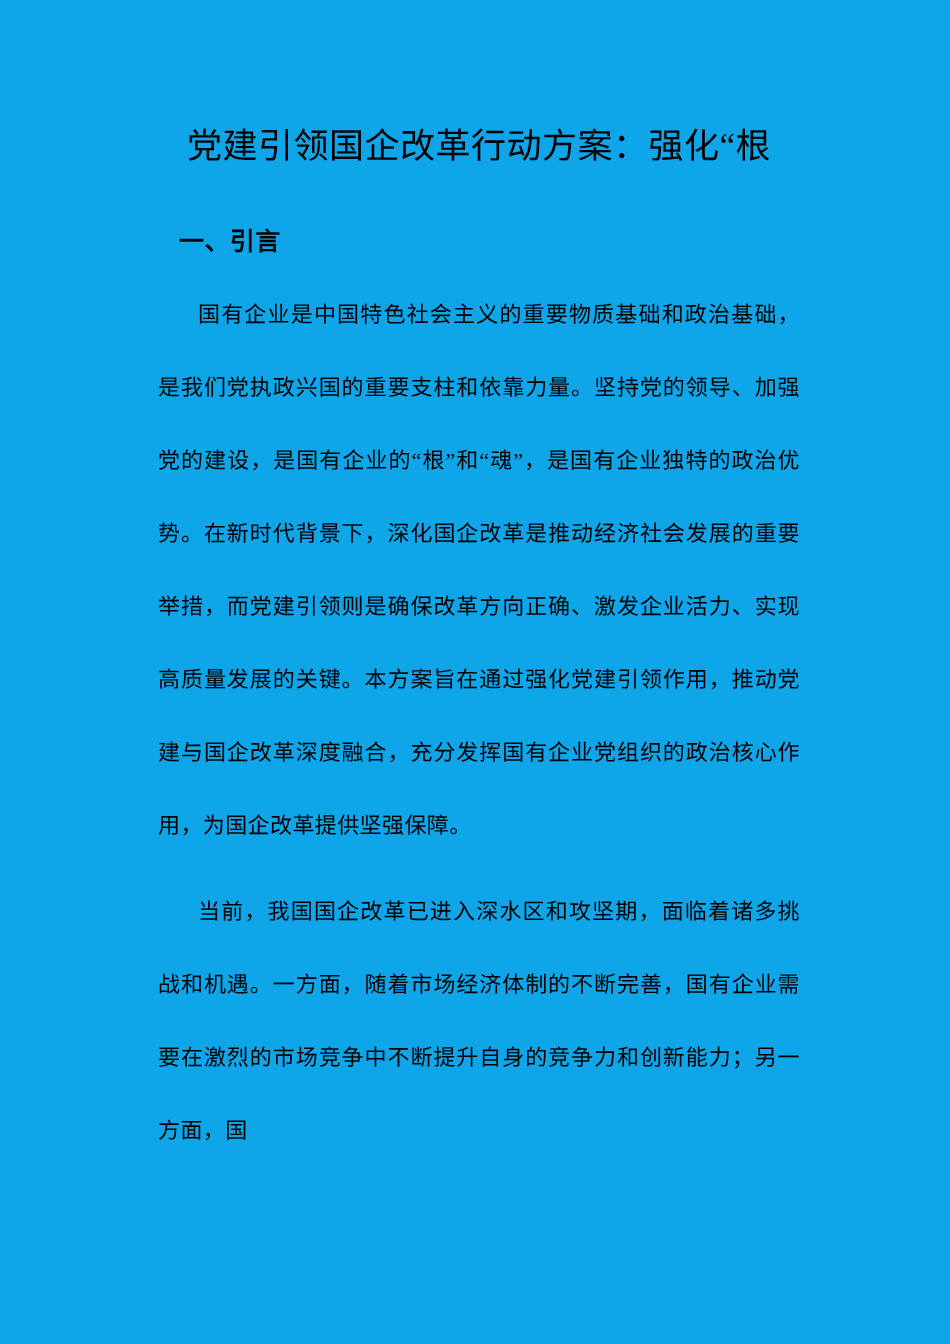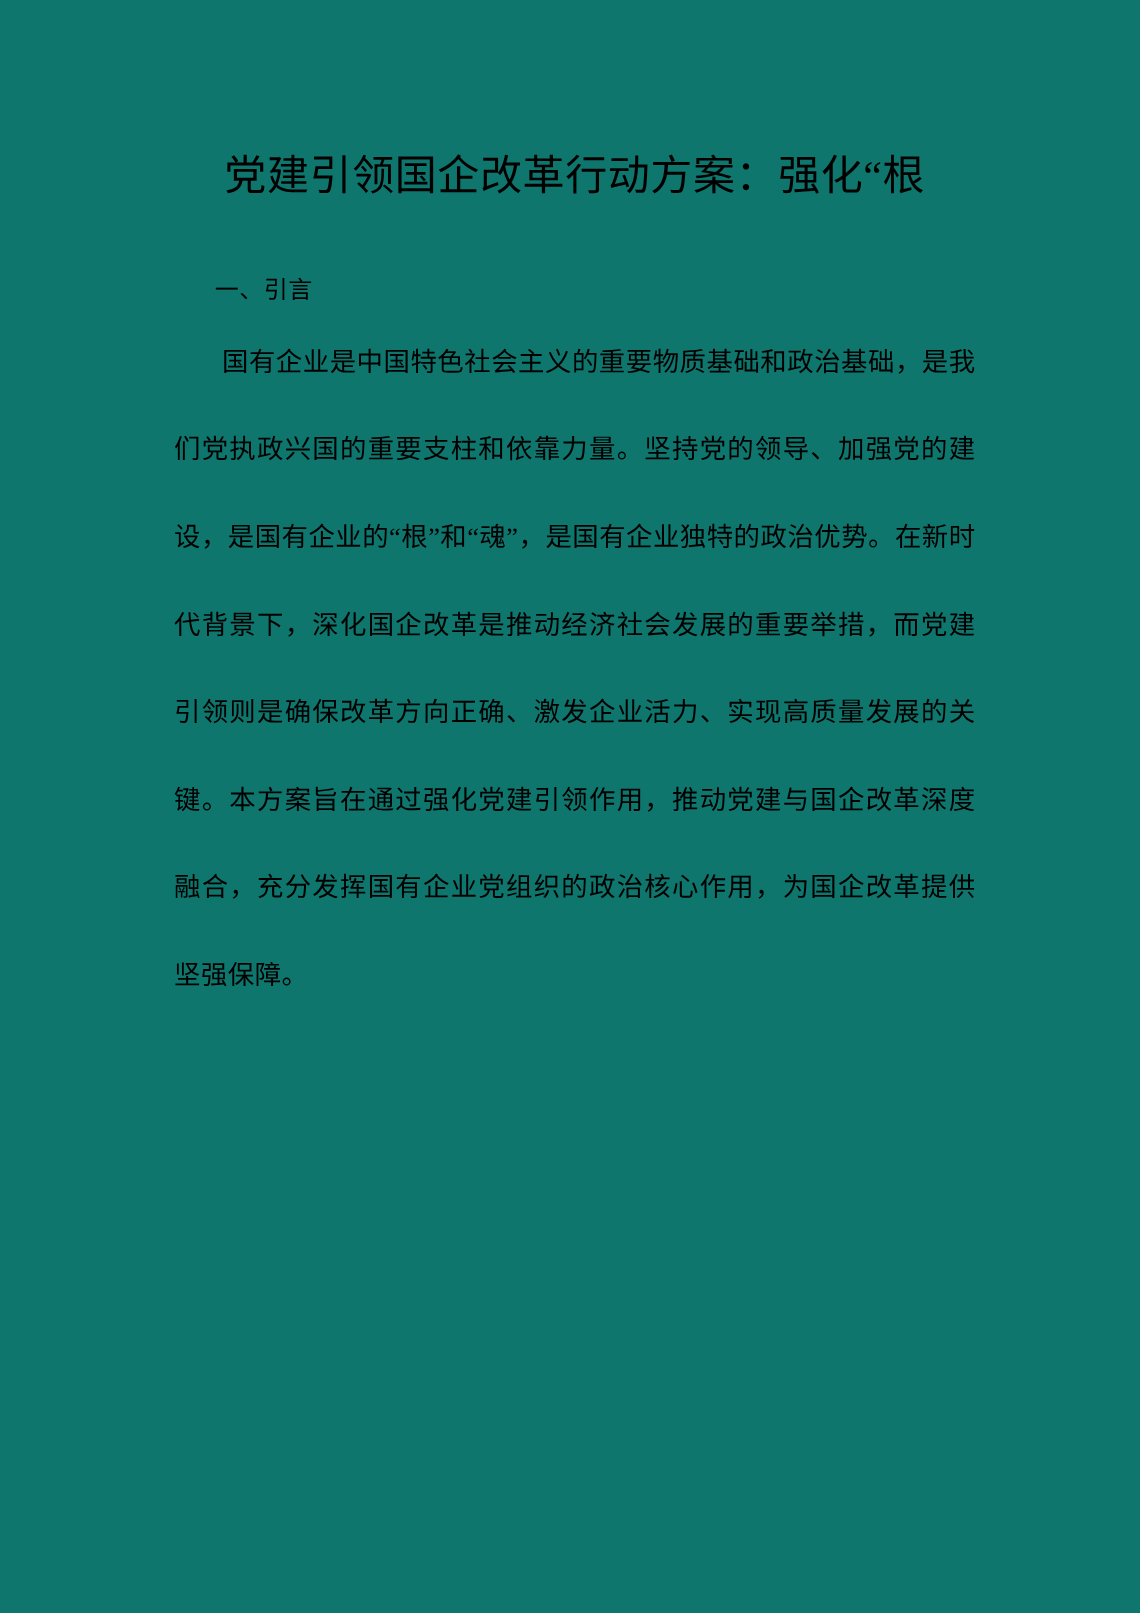--- a/index.html
+++ b/index.html
@@ -5,21 +5,21 @@
   html, body {
     margin: 0;
     padding: 0;
     background: #ffffff;
   }
   .page {
     position: relative;
     width: 950px;
     height: 1344px;
     margin: 0;
-    background: #0f766e;
+    background: #0ea5e9;
     color: #000000;
     font-family: "Liberation Serif", "DejaVu Serif", serif;
     box-sizing: border-box;
     padding: 0 137px 0 145px;
     overflow: hidden;
   }
   .doc-title {
     margin: 116px 0 0 0;
     font-size: 35px;
     font-weight: 400;
@@ -27,35 +27,35 @@
     text-align: center;
     letter-spacing: 0.5px;
     color: #000000;
   }
   .title-line {
     display: block;
     white-space: nowrap;
   }
   .section-heading {
     margin: 0;
-    font-size: 20px;
-    font-weight: 400;
+    font-size: 25px;
+    font-weight: 700;
     line-height: 46px;
     letter-spacing: 0.4px;
     text-indent: 34px;
     color: #000000;
   }
   .section-heading.first {
     margin-top: 41px;
   }
   .section-heading.later {
     margin-top: 26px;
   }
   .body-paragraph {
-    margin: 0;
+    margin: 13px;
     font-size: 22px;
     font-weight: 400;
     line-height: 73px;
     letter-spacing: 0.4px;
     text-align: justify;
     text-indent: 40px;
     color: #000000;
     word-break: break-all;
     line-break: strict;
   }
@@ -68,15 +68,16 @@
   <h1 class="doc-title">
     <span class="title-line">党建引领国企改革行动方案：强化“根</span>
   </h1>
 
   <section>
     <h2 class="section-heading first">一、引言</h2>
     <p class="body-paragraph">国有企业是中国特色社会主义的重要物质基础和政治基础，是我们党执政兴国的重要支柱和依靠力量。坚持党的领导、加强党的建设，是国有企业的“根”和“魂”，是国有企业独特的政治优势。在新时代背景下，深化国企改革是推动经济社会发展的重要举措，而党建引领则是确保改革方向正确、激发企业活力、实现高质量发展的关键。本方案旨在通过强化党建引领作用，推动党建与国企改革深度融合，充分发挥国有企业党组织的政治核心作用，为国企改革提供坚强保障。</p>
   </section>
 
   <section>
+    <p class="body-paragraph">当前，我国国企改革已进入深水区和攻坚期，面临着诸多挑战和机遇。一方面，随着市场经济体制的不断完善，国有企业需要在激烈的市场竞争中不断提升自身的竞争力和创新能力；另一方面，国</p>
   </section>
 
 </div>
 
 </body></html>

